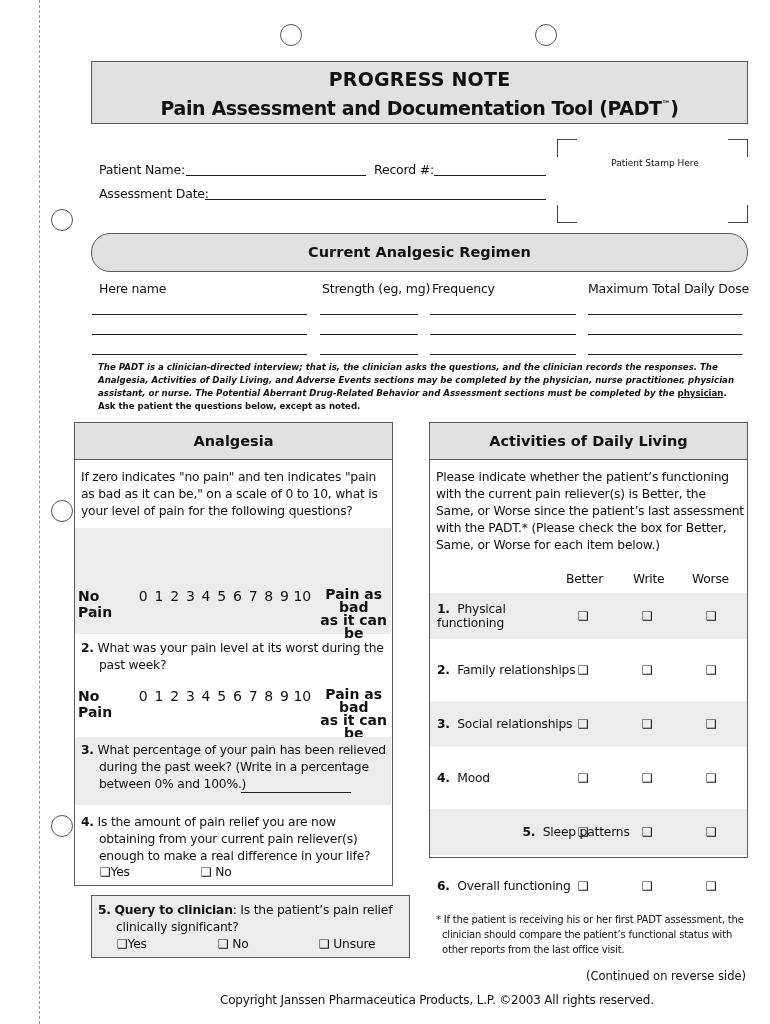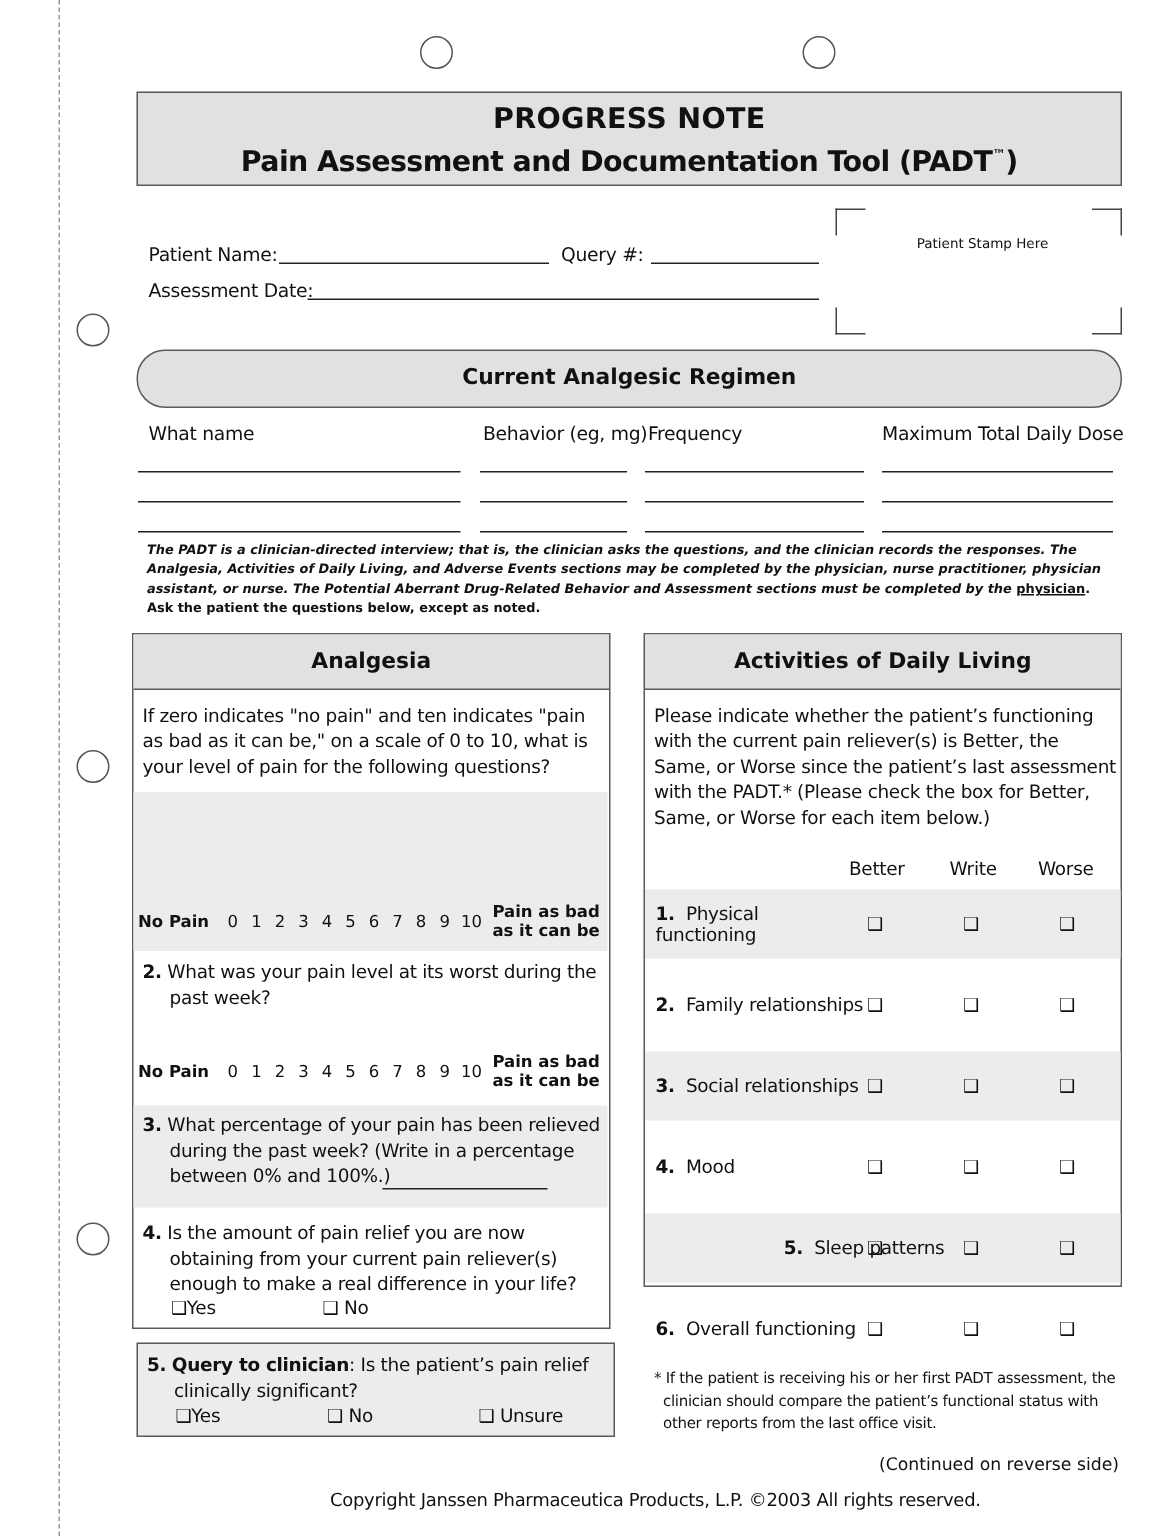--- a/index.html
+++ b/index.html
@@ -31,21 +31,21 @@
 
   .intro { left: 98px; top: 361px; width: 648px; font-size: 8.6px; line-height: 13px; font-weight: bold; }
   .intro i { font-style: italic; }
   .intro u { text-decoration: underline; }
 
   .panel { border: 1.5px solid #5a5a5a; background: #fff; }
   .panel-head { height: 37px; line-height: 36px; background: #e1e1e1; border-bottom: 1.5px solid #5a5a5a; text-align: center; font-weight: bold; font-size: 14.5px; }
   .txt { font-size: 12.3px; line-height: 17px; letter-spacing: -0.2px; }
   .shade { background: #ececec; }
   .qnum { font-weight: bold; }
-  .scale { font-size: 11px; display: flex; align-items: center; margin-top: 13px; }
+  .scale { font-size: 14px; display: flex; align-items: flex-start; }
   .scale .np { font-weight: bold; margin-right: 8px; }
   .scale .n { width: 15.7px; text-align: center; }
   .scale .pb { font-weight: bold; line-height: 13px; text-align: center; margin-left: 4px; }
   .cb { font-size: 12px; }
   .adl-row { position: absolute; left: 0; width: 100%; height: 46px; display: flex; align-items: center; font-size: 12.3px; letter-spacing: -0.2px; }
   .adl-row .lbl { width: 146px; padding-left: 7px; }
   .adl-row .box { position: absolute; font-size: 12px; }
 </style>
 </head>
 <body>
@@ -64,49 +64,49 @@
 
 <div class="abs stamp-label">Patient Stamp Here</div>
 <div class="abs corner c-tl"></div>
 <div class="abs corner c-tr"></div>
 <div class="abs corner c-bl"></div>
 <div class="abs corner c-br"></div>
 <div class="abs" style="left:558px;top:141px;width:188px;height:82px;"></div>
 
 <div class="abs field-label" style="left:99px;top:162px;">Patient Name:</div>
 <div class="abs blank" style="left:186px;top:175px;width:180px;"></div>
-<div class="abs field-label" style="left:374px;top:162px;">Query #:</div>
+<div class="abs field-label" style="left:374px;top:162px;">Record #:</div>
 <div class="abs blank" style="left:434px;top:175px;width:112px;"></div>
 <div class="abs field-label" style="left:99px;top:186px;">Assessment Date:</div>
 <div class="abs blank" style="left:205px;top:199px;width:341px;"></div>
 
 <div class="abs band regimen-band">Current Analgesic Regimen</div>
-<div class="abs col-head" style="left:99px;">What name</div>
-<div class="abs col-head" style="left:322px;">Behavior (eg, mg)</div>
+<div class="abs col-head" style="left:99px;">Here name</div>
+<div class="abs col-head" style="left:322px;">Strength (eg, mg)</div>
 <div class="abs col-head" style="left:432px;">Frequency</div>
 <div class="abs col-head" style="left:588px;">Maximum Total Daily Dose</div>
 
 <div id="regimen-rows">
     <div class="abs rline" style="left: 92px; top: 314px; width: 215px;"></div>
     <div class="abs rline" style="left: 320px; top: 314px; width: 98px;"></div>
     <div class="abs rline" style="left: 430px; top: 314px; width: 146px;"></div>
     <div class="abs rline" style="left: 588px; top: 314px; width: 154px;"></div>
     <div class="abs rline" style="left: 92px; top: 334px; width: 215px;"></div>
     <div class="abs rline" style="left: 320px; top: 334px; width: 98px;"></div>
     <div class="abs rline" style="left: 430px; top: 334px; width: 146px;"></div>
     <div class="abs rline" style="left: 588px; top: 334px; width: 154px;"></div>
     <div class="abs rline" style="left: 92px; top: 354px; width: 215px;"></div>
     <div class="abs rline" style="left: 320px; top: 354px; width: 98px;"></div>
     <div class="abs rline" style="left: 430px; top: 354px; width: 146px;"></div>
     <div class="abs rline" style="left: 588px; top: 354px; width: 154px;"></div>
   </div>
 
 <div class="abs intro"><i>The PADT is a clinician-directed interview; that is, the clinician asks the questions, and the clinician records the responses. The Analgesia, Activities of Daily Living, and Adverse Events sections may be completed by the physician, nurse practitioner, physician assistant, or nurse. The Potential Aberrant Drug-Related Behavior and Assessment sections must be completed by the </i><u>physician</u><span>. Ask the patient the questions below, except as noted.</span></div>
 
-<div class="abs panel" style="left:88px;top:422px;width:319px;height:464px;">
+<div class="abs panel" style="left:74px;top:422px;width:319px;height:464px;">
   <div class="panel-head">Analgesia</div>
   <div class="abs txt" style="left:6px;top:46px;width:305px;">If zero indicates "no pain" and ten indicates "pain as bad as it can be," on a scale of 0 to 10, what is your level of pain for the following questions?</div>
 
   <div class="abs shade" style="left:0;top:105px;width:316px;height:106px;">
     <div class="abs scale" style="left:3px;top:60px;">
       <span class="np">No Pain</span>
       <span class="scale-nums" style="display: flex;">
           <span class="n">0</span>
           <span class="n">1</span>
           <span class="n">2</span>

